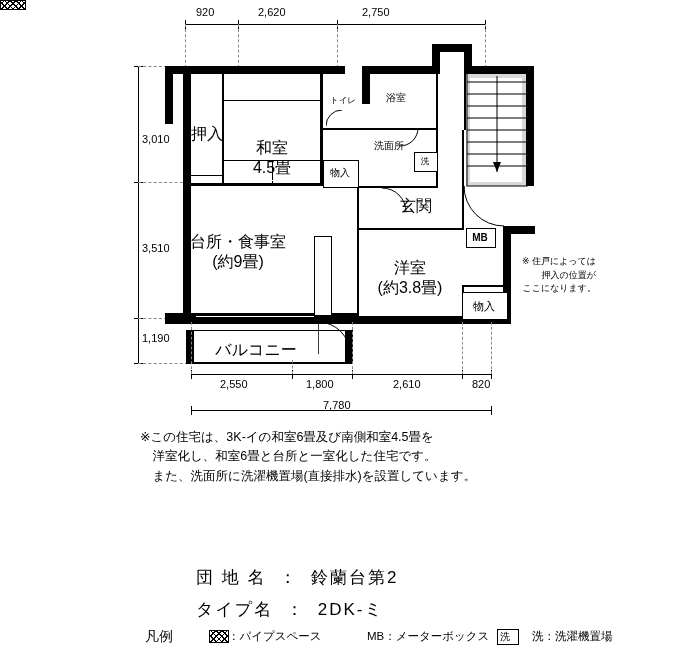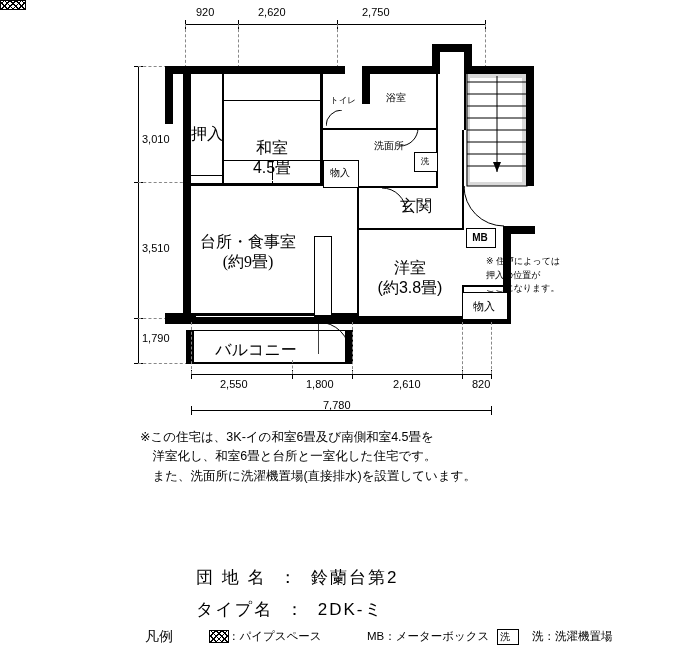--- a/index.html
+++ b/index.html
@@ -53,21 +53,21 @@
 
     <div class="dash-v" style="left:185px;top:24px;height:44px;"></div>
     <div class="dash-v" style="left:238px;top:24px;height:44px;"></div>
     <div class="dash-v" style="left:337px;top:24px;height:44px;"></div>
     <div class="dash-v" style="left:485px;top:24px;height:44px;"></div>
   </div>
 
   <div class="abs" style="left:130px;top:60px;width:60px;height:300px;">
     <div class="abs dimv" style="left:12px;top:73px;">3,010</div>
     <div class="abs dimv" style="left:12px;top:182px;">3,510</div>
-    <div class="abs dimv" style="left:12px;top:272px;">1,790</div>
+    <div class="abs dimv" style="left:12px;top:272px;">1,190</div>
     <div class="tickv" style="left:8px;top:6px;height:298px;"></div>
     <div class="tick" style="left:4px;top:6px;width:9px;"></div>
     <div class="tick" style="left:4px;top:122px;width:9px;"></div>
     <div class="tick" style="left:4px;top:258px;width:9px;"></div>
     <div class="tick" style="left:4px;top:303px;width:9px;"></div>
     <div class="dash-h" style="left:8px;top:6px;width:50px;"></div>
     <div class="dash-h" style="left:8px;top:122px;width:50px;"></div>
     <div class="dash-h" style="left:8px;top:258px;width:50px;"></div>
     <div class="dash-h" style="left:8px;top:303px;width:50px;"></div>
   </div>
@@ -204,39 +204,39 @@
     </div>
 
     <div class="abs lbl" style="left:396px;top:196px;width:40px;">
       <span>玄関</span>
     </div>
 
     <div class="abs lbl-xs" style="left:467px;top:232px;width:26px;font-size:10px;font-weight:bold;">
       <span>MB</span>
     </div>
 
-    <div class="abs lbl" style="left:190px;top:232px;width:116px;font-family:Liberation Serif, serif;">
+    <div class="abs lbl" style="left:180px;top:232px;width:116px;">
       <div>台所・食事室</div>
       <div>(約9畳)</div>
     </div>
 
     <div class="abs lbl" style="left:364px;top:258px;width:92px;">
       <div>洋室</div>
       <div>(約3.8畳)</div>
     </div>
 
     <div class="abs lbl-sm" style="left:463px;top:300px;width:42px;font-size:11px;">
       <span>物入</span>
     </div>
 
     <div class="abs lbl" style="left:206px;top:340px;width:100px;">
       <span>バルコニー</span>
     </div>
 
-    <div class="abs lbl-xs" style="left:486px;top:255px;width:110px;text-align:left;font-size:9px;line-height:1.5;">
+    <div class="abs lbl-xs" style="left:486px;top:255px;width:110px;text-align:right;font-size:9px;line-height:1.5;">
       <span style="white-space:pre;">※ 住戸によっては
 押入の位置が
 ここになります。</span>
     </div>
 
   </div>
 
   <div class="abs" style="left:0;top:366px;width:700px;height:50px;">
     <div class="abs dim" style="left:220px;top:12px;">2,550</div>
     <div class="abs dim" style="left:306px;top:12px;">1,800</div>

